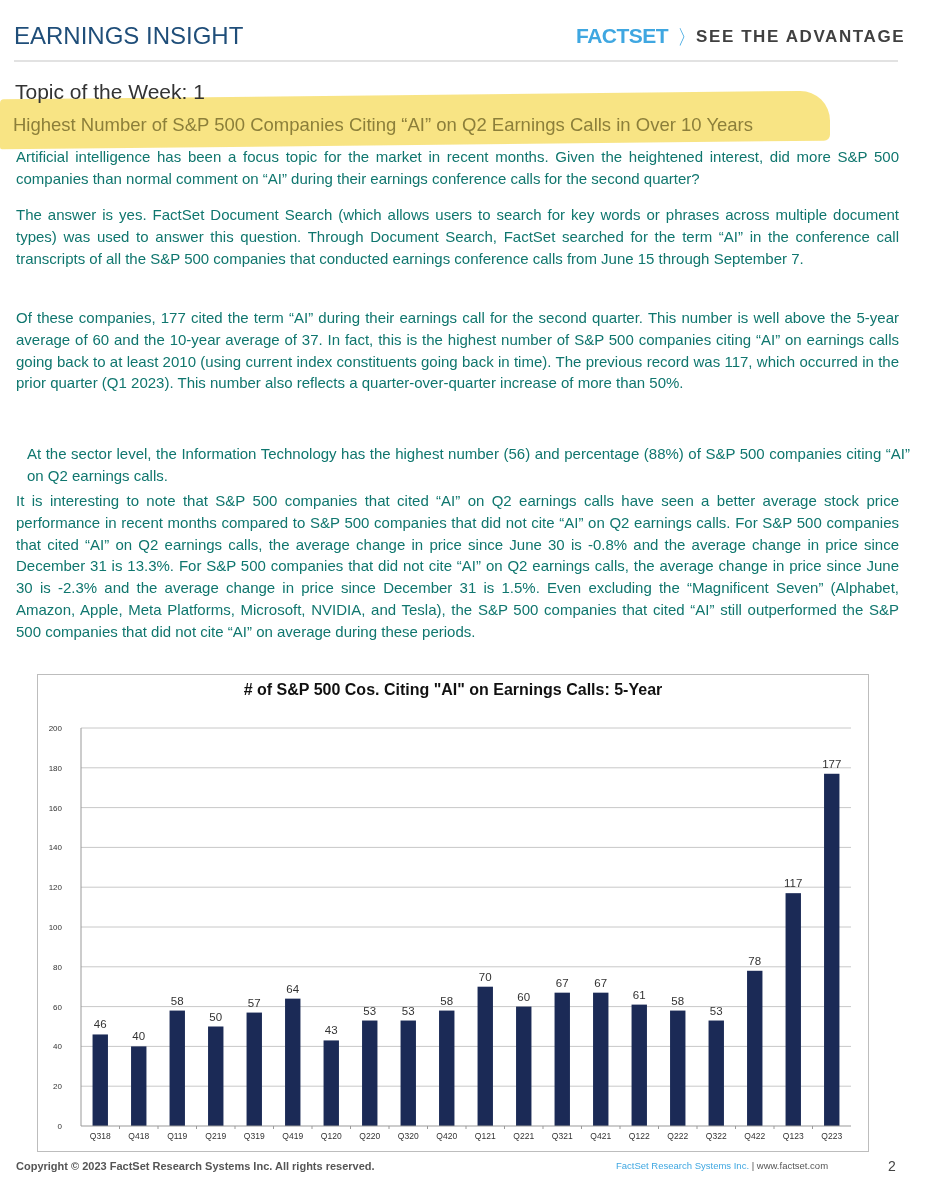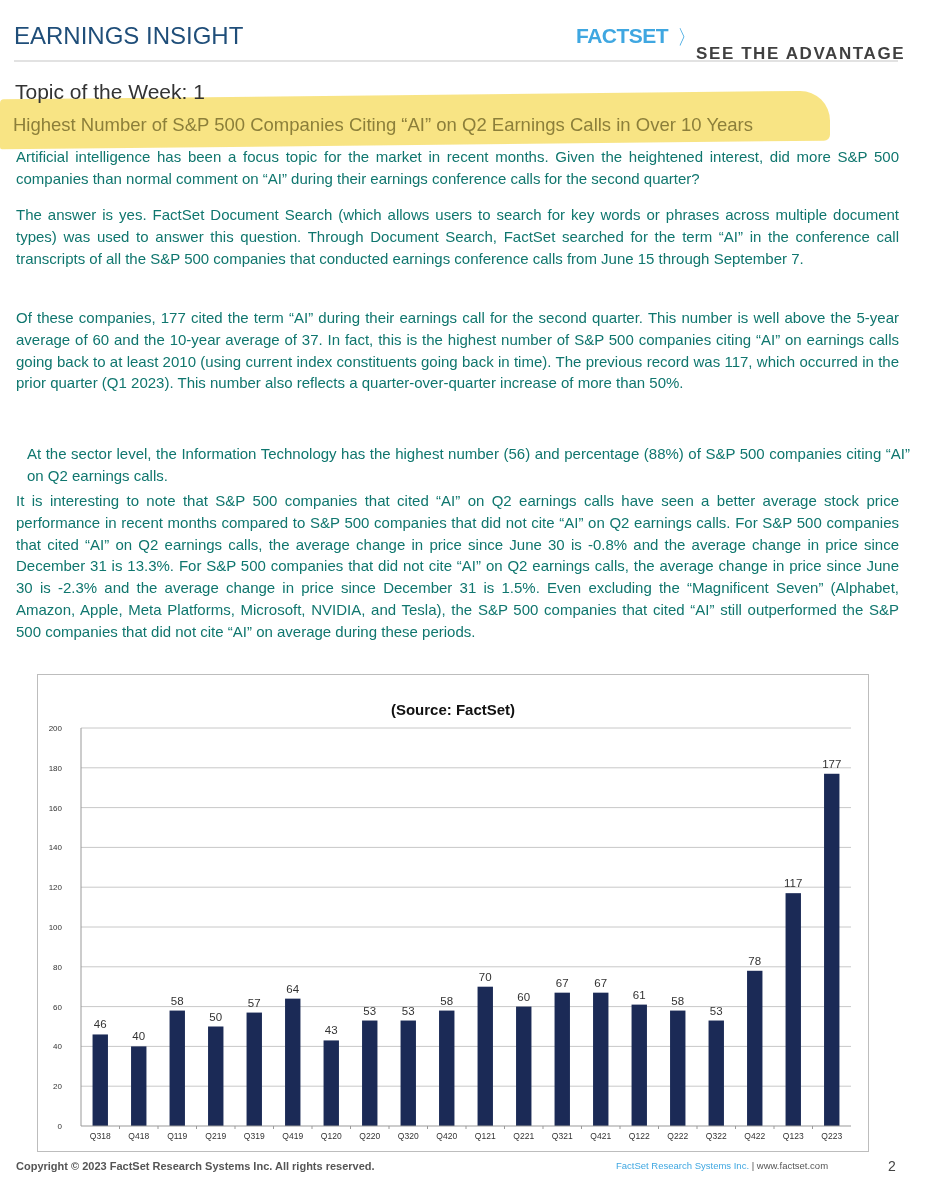--- a/index.html
+++ b/index.html
@@ -1,20 +1,20 @@
 <!DOCTYPE html>
 <html><head>
 <meta charset="utf-8">
 <style>
   html, body { margin:0; padding:0; background:#ffffff; }
   body { width:941px; height:1200px; position:relative; overflow:hidden; font-family:"Liberation Sans", sans-serif; color:#404040; }
   .header-title { position:absolute; left:14px; top:22px; font-size:24px; color:#1f4e79; letter-spacing:0px; }
   .brand { position:absolute; left:576px; top:24px; font-size:21px; font-weight:bold; color:#3fa7e1; letter-spacing:-0.5px; }
   .brand-chevron { position:absolute; left:677px; top:24px; font-size:20px; color:#3fa7e1; }
-  .tagline { position:absolute; left:696px; top:27px; font-size:17px; font-weight:bold; color:#404040; letter-spacing:1.6px;margin-top:17px; }
+  .tagline { position:absolute; left:696px; top:27px; font-size:17px; font-weight:bold; color:#404040; letter-spacing:1.6px; }
   .header-rule { position:absolute; left:14px; top:60px; width:884px; height:2px; background:#e2e2e2; }
   .highlight { position:absolute; left:0px; top:95px; width:830px; height:50px; background:#f7df6e; opacity:0.85; border-radius:4px 30px 6px 2px; transform:skewY(-0.6deg); }
   .topic { position:absolute; left:15px; top:80px; font-size:21px; color:#333; }
   .subtitle { position:absolute; left:13px; top:114px; font-size:18.5px; color:#8c7f3a; }
   .para { position:absolute; left:16px; width:883px; font-size:15px; line-height:21.8px; color:#0f766e; text-align:justify; }
   .chart-box { position:absolute; left:37px; top:674px; width:830px; height:476px; border:1px solid #bdbdbd; background:#fff; }
   .chart-title { position:absolute; left:0; width:100%; top:6px; text-align:center; font-size:16px; font-weight:bold; color:#111; }
   .chart-sub { position:absolute; left:0; width:100%; top:26px; text-align:center; font-size:15px; font-weight:bold; color:#111; }
   svg text { font-family:"Liberation Sans", sans-serif; }
   .footer-left { position:absolute; left:16px; top:1160px; font-size:11px; color:#555;font-weight:bold; }
@@ -36,21 +36,21 @@
 <div class="topic">Topic of the Week: 1</div>
 <div class="subtitle">Highest Number of S&amp;P 500 Companies Citing “AI” on Q2 Earnings Calls in Over 10 Years</div>
 
 <p class="para" style="top:146px;margin:0;">Artificial intelligence has been a focus topic for the market in recent months. Given the heightened interest, did more S&amp;P 500 companies than normal comment on “AI” during their earnings conference calls for the second quarter?</p>
 <p class="para" style="top:204px;margin:0;">The answer is yes. FactSet Document Search (which allows users to search for key words or phrases across multiple document types) was used to answer this question. Through Document Search, FactSet searched for the term “AI” in the conference call transcripts of all the S&amp;P 500 companies that conducted earnings conference calls from June 15 through September 7.</p>
 <p class="para" style="top:307px;margin:0;">Of these companies, 177 cited the term “AI” during their earnings call for the second quarter. This number is well above the 5-year average of 60 and the 10-year average of 37. In fact, this is the highest number of S&amp;P 500 companies citing “AI” on earnings calls going back to at least 2010 (using current index constituents going back in time). The previous record was 117, which occurred in the prior quarter (Q1 2023). This number also reflects a quarter-over-quarter increase of more than 50%.</p>
 <p class="para" style="top:432px;margin:11px;">At the sector level, the Information Technology has the highest number (56) and percentage (88%) of S&amp;P 500 companies citing “AI” on Q2 earnings calls.</p>
 <p class="para" style="top:490px;margin:0;">It is interesting to note that S&amp;P 500 companies that cited “AI” on Q2 earnings calls have seen a better average stock price performance in recent months compared to S&amp;P 500 companies that did not cite “AI” on Q2 earnings calls. For S&amp;P 500 companies that cited “AI” on Q2 earnings calls, the average change in price since June 30 is -0.8% and the average change in price since December 31 is 13.3%. For S&amp;P 500 companies that did not cite “AI” on Q2 earnings calls, the average change in price since June 30 is -2.3% and the average change in price since December 31 is 1.5%. Even excluding the “Magnificent Seven” (Alphabet, Amazon, Apple, Meta Platforms, Microsoft, NVIDIA, and Tesla), the S&amp;P 500 companies that cited “AI” still outperformed the S&amp;P 500 companies that did not cite “AI” on average during these periods.</p>
 
 <div class="chart-box">
-  <div class="chart-sub">(Source: FactSet)</div>
+  <div class="chart-title"># of S&amp;P 500 Cos. Citing "AI" on Earnings Calls: 5-Year</div>
   <svg id="chart-svg" width="830" height="476" style="position:absolute;left:0;top:0;">
     <g id="grid-layer">
         <line x1="43" x2="813" y1="411.2" y2="411.2" stroke="#c8c8c8" stroke-width="1"></line>
         <line x1="43" x2="813" y1="371.4" y2="371.4" stroke="#c8c8c8" stroke-width="1"></line>
         <line x1="43" x2="813" y1="331.6" y2="331.6" stroke="#c8c8c8" stroke-width="1"></line>
         <line x1="43" x2="813" y1="291.79999999999995" y2="291.79999999999995" stroke="#c8c8c8" stroke-width="1"></line>
         <line x1="43" x2="813" y1="252" y2="252" stroke="#c8c8c8" stroke-width="1"></line>
         <line x1="43" x2="813" y1="212.20000000000002" y2="212.20000000000002" stroke="#c8c8c8" stroke-width="1"></line>
         <line x1="43" x2="813" y1="172.40000000000003" y2="172.40000000000003" stroke="#c8c8c8" stroke-width="1"></line>
         <line x1="43" x2="813" y1="132.59999999999997" y2="132.59999999999997" stroke="#c8c8c8" stroke-width="1"></line>

